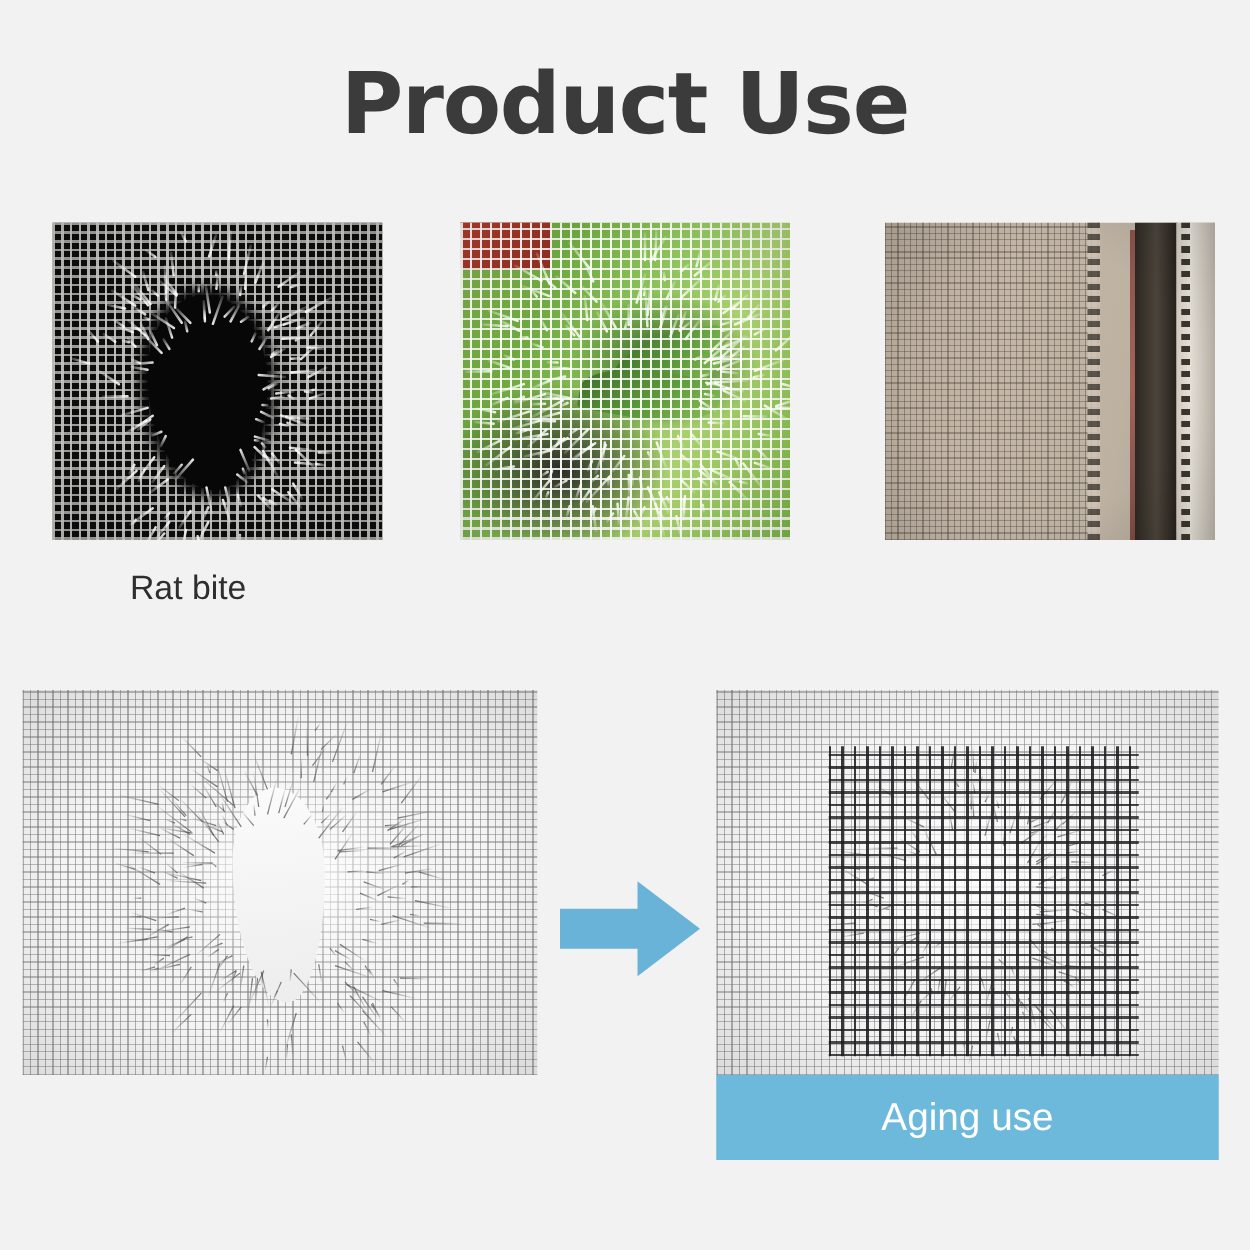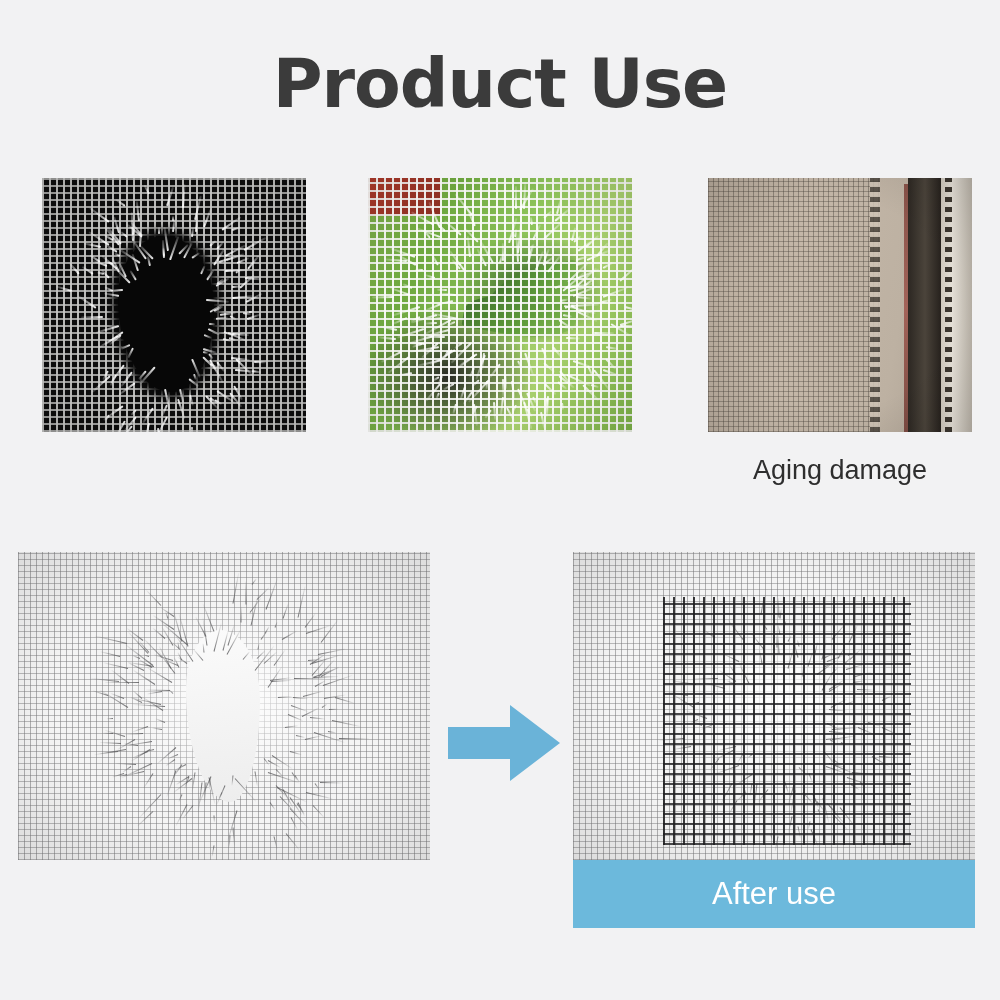--- a/index.html
+++ b/index.html
@@ -416,20 +416,21 @@
         <i style="left:108.1px;top:86.7px;width:9.9px;transform:rotate(257.5deg);"></i>
         <i style="left:94.3px;top:237.6px;width:17.9px;transform:rotate(129.4deg);"></i>
         <i style="left:125.2px;top:225.6px;width:12.0px;transform:rotate(114.3deg);"></i>
         <i style="left:152.5px;top:41.4px;width:24.7px;transform:rotate(283.4deg);"></i>
         <i style="left:77.8px;top:77.1px;width:6.2px;transform:rotate(204.1deg);"></i>
         <i style="left:185.8px;top:154.1px;width:20.5px;transform:rotate(22.5deg);"></i>
         <i style="left:90.2px;top:247.3px;width:21.4px;transform:rotate(129.9deg);"></i>
       </div>
     <div class="photo-vignette"></div>
   </div>
+  <div class="damage-caption">Rat bite</div>
 </div>
 
 <div class="damage-card c1">
   <div class="photo-small">
     <div class="tex-green"></div>
     <div class="leaf" style="left:118px;top:92px;width:96px;height:46px;transform:rotate(-14deg);"></div>
     <div class="leaf" style="left:96px;top:118px;width:112px;height:40px;transform:rotate(10deg);"></div>
     <div class="net-white"></div>
     <div class="frays" id="frays-child">
         <i style="left:235.3px;top:88.9px;width:10.5px;transform:rotate(331.1deg);"></i>
@@ -611,21 +612,20 @@
   <div class="photo-small">
     <div class="tex-aged">
       <div class="aged-net"></div>
       <div class="aged-seam"></div>
       <div class="aged-rust"></div>
       <div class="aged-dark"></div>
       <div class="aged-rail"></div>
     </div>
     <div class="photo-vignette"></div>
   </div>
-  <div class="damage-caption">Aging damage</div>
 </div>
 
 <div class="compare-card before">
   <div class="photo-large">
     <div class="tex-white-mesh"></div>
     <div class="mesh-warp"></div>
     <div class="tear-white"></div>
     <div class="tear-frays" id="frays-before">
         <i style="left:239.3px;top:105.7px;width:10.6px;transform:rotate(315.5deg);"></i>
         <i style="left:163.9px;top:107.6px;width:8.6px;transform:rotate(242.5deg);"></i>
@@ -950,14 +950,14 @@
         <i style="left:230.1px;top:124.0px;width:10.5px;transform:rotate(271.1deg);"></i>
         <i style="left:190.7px;top:97.3px;width:21.0px;transform:rotate(231.7deg);"></i>
         <i style="left:245.2px;top:256.8px;width:4.5px;transform:rotate(62.9deg);"></i>
         <i style="left:256.8px;top:186.8px;width:7.3px;transform:rotate(34.8deg);"></i>
         <i style="left:243.8px;top:122.0px;width:24.7px;transform:rotate(324.3deg);"></i>
         <i style="left:250.5px;top:199.4px;width:19.1px;transform:rotate(49.3deg);"></i>
       </div>
     <div class="patch"></div>
     <div class="photo-vignette"></div>
   </div>
-  <div class="compare-bar" id="after-bar" style="background: rgb(108, 185, 220); color: rgb(255, 255, 255);">After use</div>
+  <div class="compare-bar" id="after-bar" style="background: rgb(108, 185, 220); color: rgb(255, 255, 255);">Aging use</div>
 </div>
 
 </body></html>

